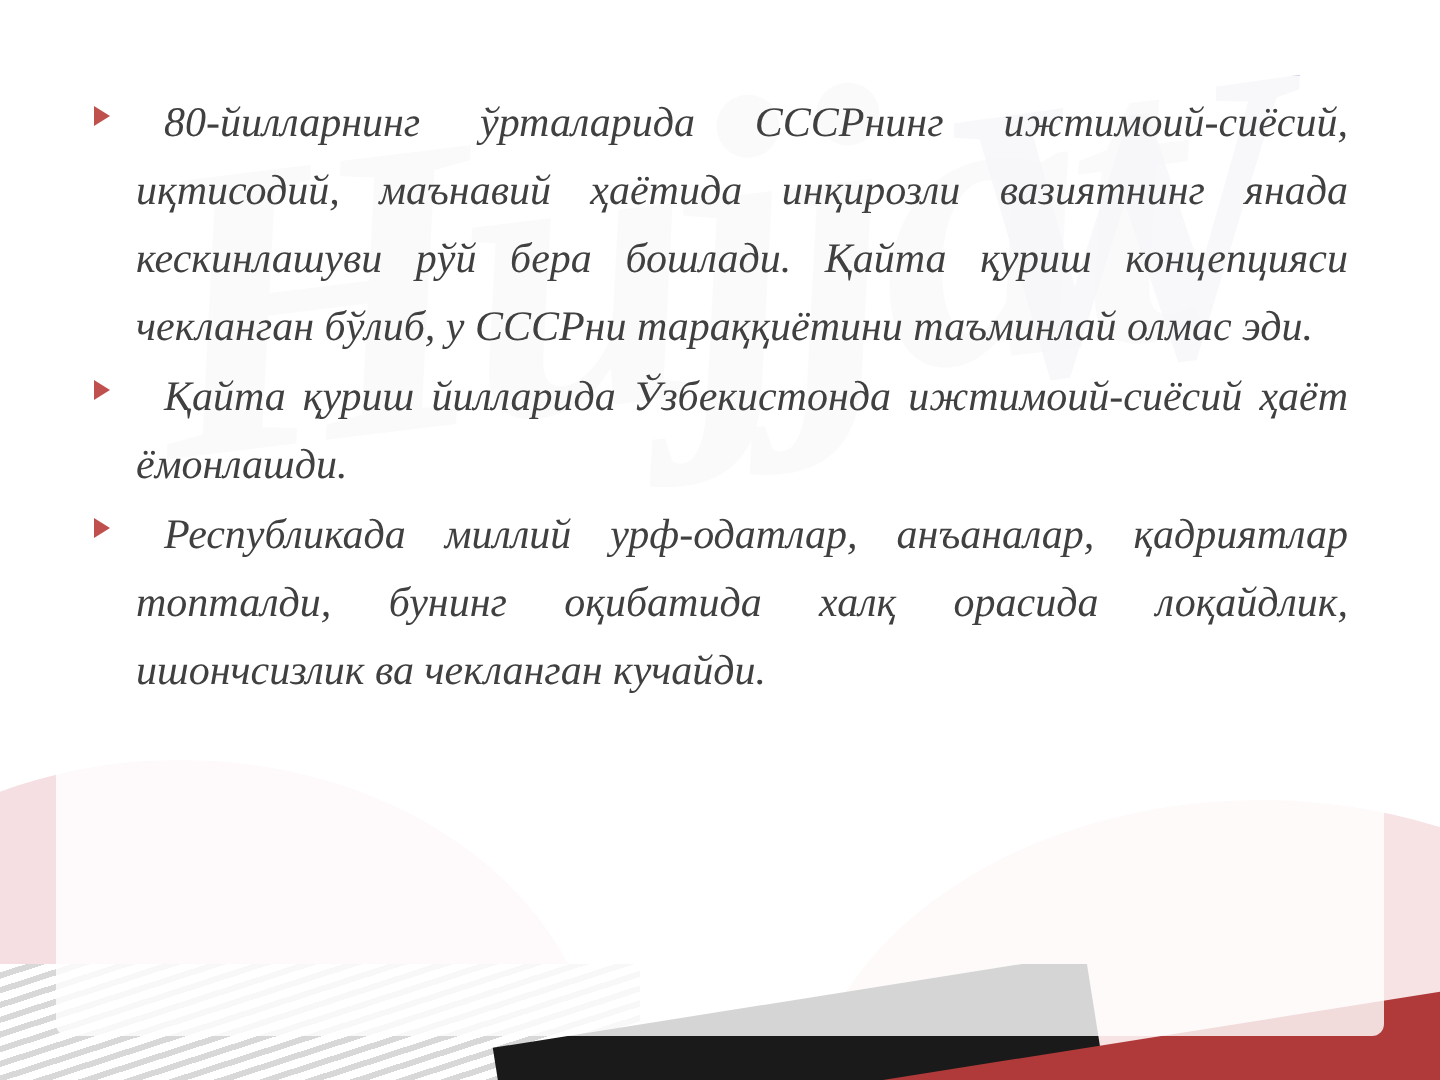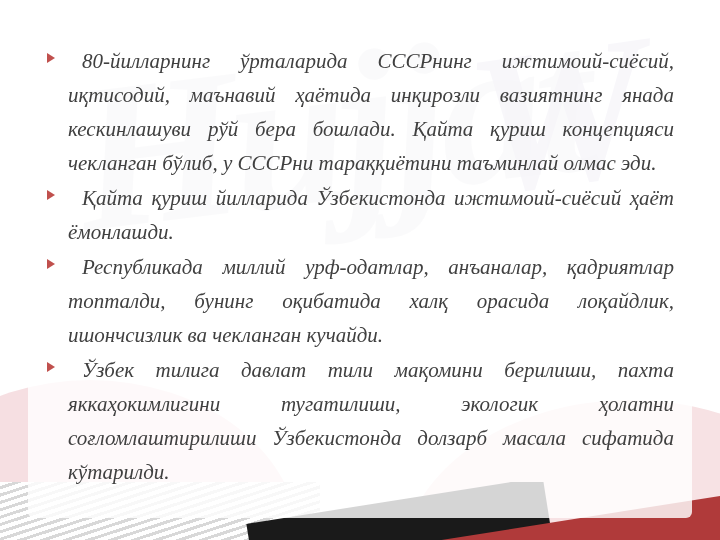--- a/index.html
+++ b/index.html
@@ -216,21 +216,17 @@
         <span class="bullet-marker"></span>
         <span class="bullet-text">Қайта қуриш йилларида Ўзбекистонда ижтимоий-сиёсий ҳаёт ёмонлашди.</span>
       </li>
 
       <li class="bullet-item">
         <span class="bullet-marker"></span>
         <span class="bullet-text">Республикада миллий урф-одатлар, анъаналар, қадриятлар топталди, бунинг оқибатида халқ орасида лоқайдлик, ишончсизлик ва чекланган кучайди.</span>
       </li>
 
 
-      <li class="bullet-item">
-        <span class="bullet-marker"></span>
-        <span class="bullet-text">Ўзбек тилига давлат тили мақомини берилиши, пахта яккаҳокимлигини тугатилиши, экологик ҳолатни соғломлаштирилиши Ўзбекистонда долзарб масала сифатида кўтарилди.</span>
-      </li>
 
     </ul>
   </div>
 
 </div>
 
 </body></html>

